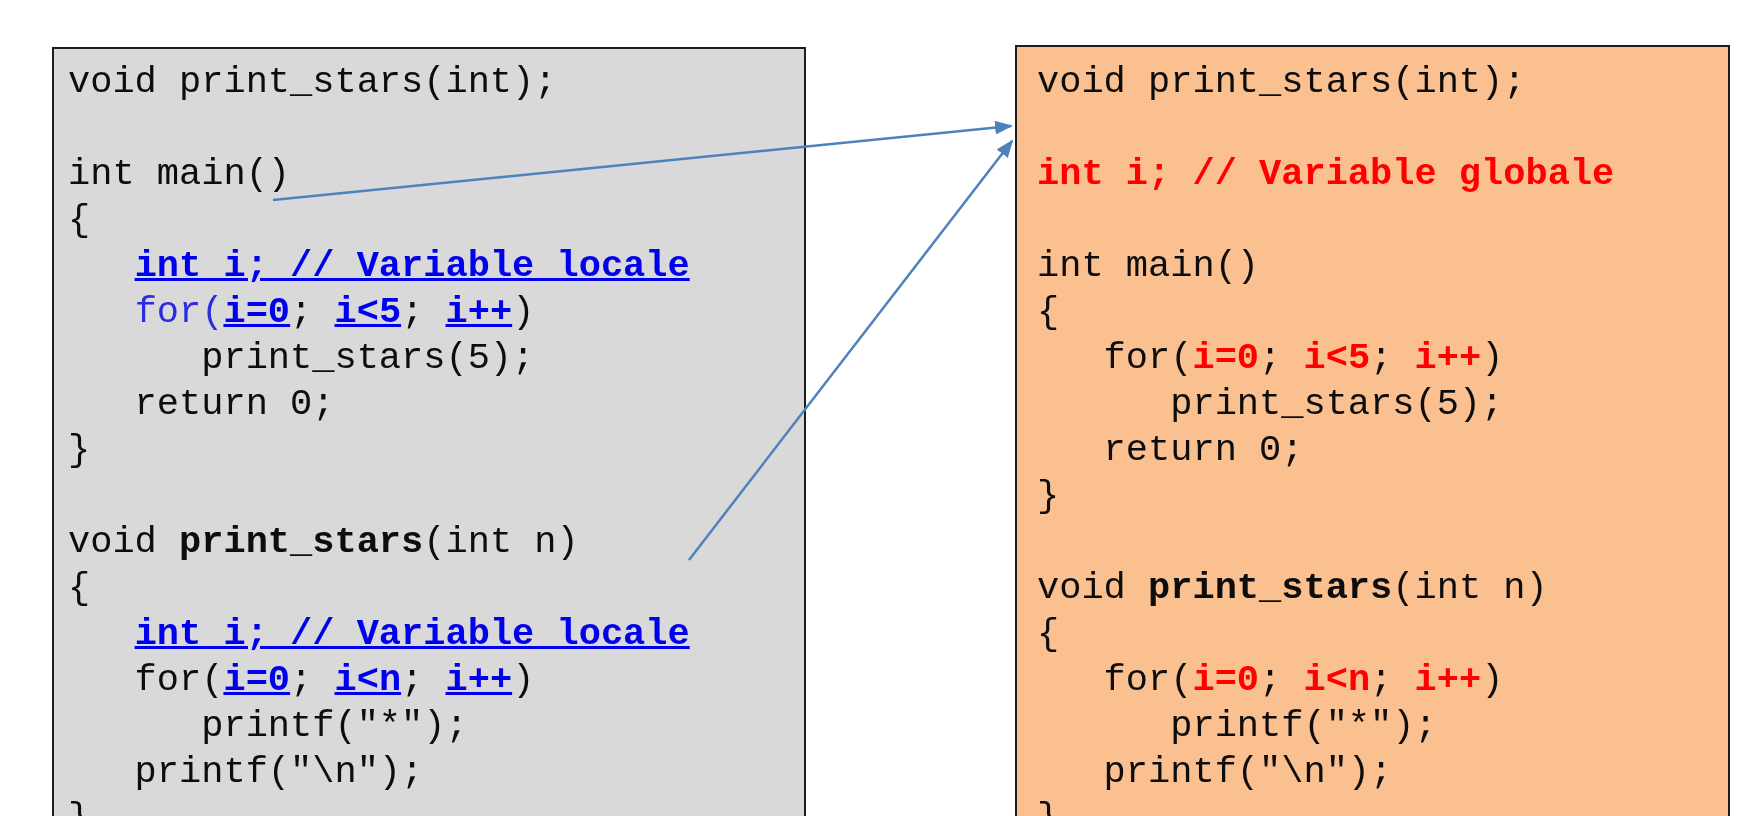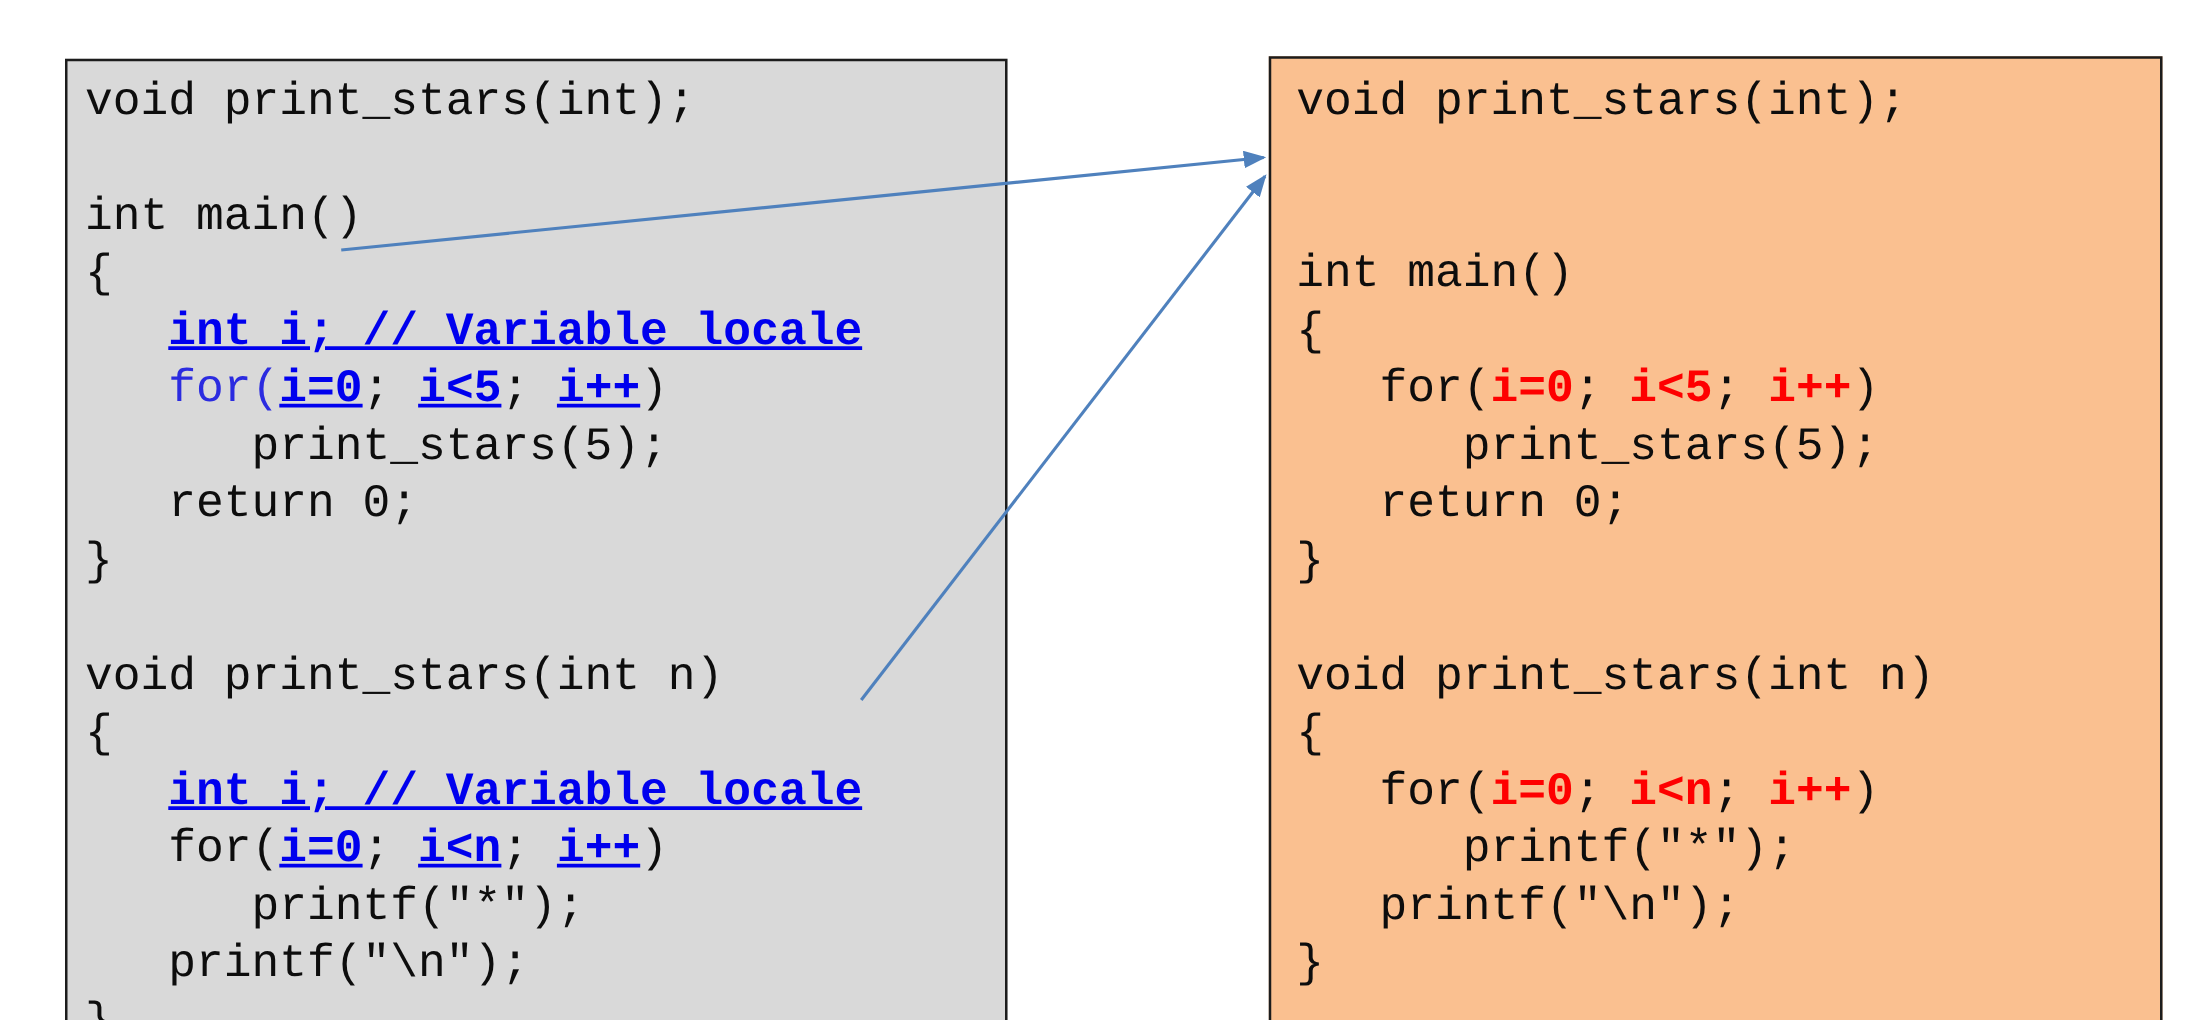--- a/index.html
+++ b/index.html
@@ -27,21 +27,21 @@
     background:var(--right-bg,#fac090);
     padding:12px 0 0 20px;
   }
   .code-line{
     height:46px;line-height:46px;
     font-size:37px;
     white-space:pre;
     color:var(--plain-col,#0d0d0d);
   }
   .seg{white-space:pre;}
-  .seg.bold{font-weight:normal;}
+  .seg.bold{font-weight:bold;}
   .seg.blue{color:var(--blue-col,#2b2be0);}
   .seg.blue-bold{color:var(--blue-bold-col,#0000ee);font-weight:bold;text-decoration:underline;}
   .seg.red-bold{color:var(--red-bold-col,#fe0000);font-weight:bold;}
   svg.arrow-layer{
     position:absolute;left:0;top:0;
     width:1758px;height:816px;
     pointer-events:none;
   }
 </style>
 </head>
@@ -66,20 +66,21 @@
       <div class="code-line"><span class="seg plain">      printf("*");</span></div>
       <div class="code-line"><span class="seg plain">   printf("\n");</span></div>
       <div class="code-line"><span class="seg plain">}</span></div>
     </div>
 </div>
 
 <div class="code-block right">
   <div>
       <div class="code-line"><span class="seg plain">void print_stars(int);</span></div>
       <div class="code-line"></div>
+      <div class="code-line"><span class="seg red-bold">int i; // Variable globale</span></div>
       <div class="code-line"></div>
       <div class="code-line"><span class="seg plain">int main()</span></div>
       <div class="code-line"><span class="seg plain">{</span></div>
       <div class="code-line"><span class="seg plain">   for(</span><span class="seg red-bold">i=0</span><span class="seg plain">; </span><span class="seg red-bold">i&lt;5</span><span class="seg plain">; </span><span class="seg red-bold">i++</span><span class="seg plain">)</span></div>
       <div class="code-line"><span class="seg plain">      print_stars(5);</span></div>
       <div class="code-line"><span class="seg plain">   return 0;</span></div>
       <div class="code-line"><span class="seg plain">}</span></div>
       <div class="code-line"></div>
       <div class="code-line"><span class="seg plain">void </span><span class="seg bold">print_stars</span><span class="seg plain">(int n)</span></div>
       <div class="code-line"><span class="seg plain">{</span></div>

